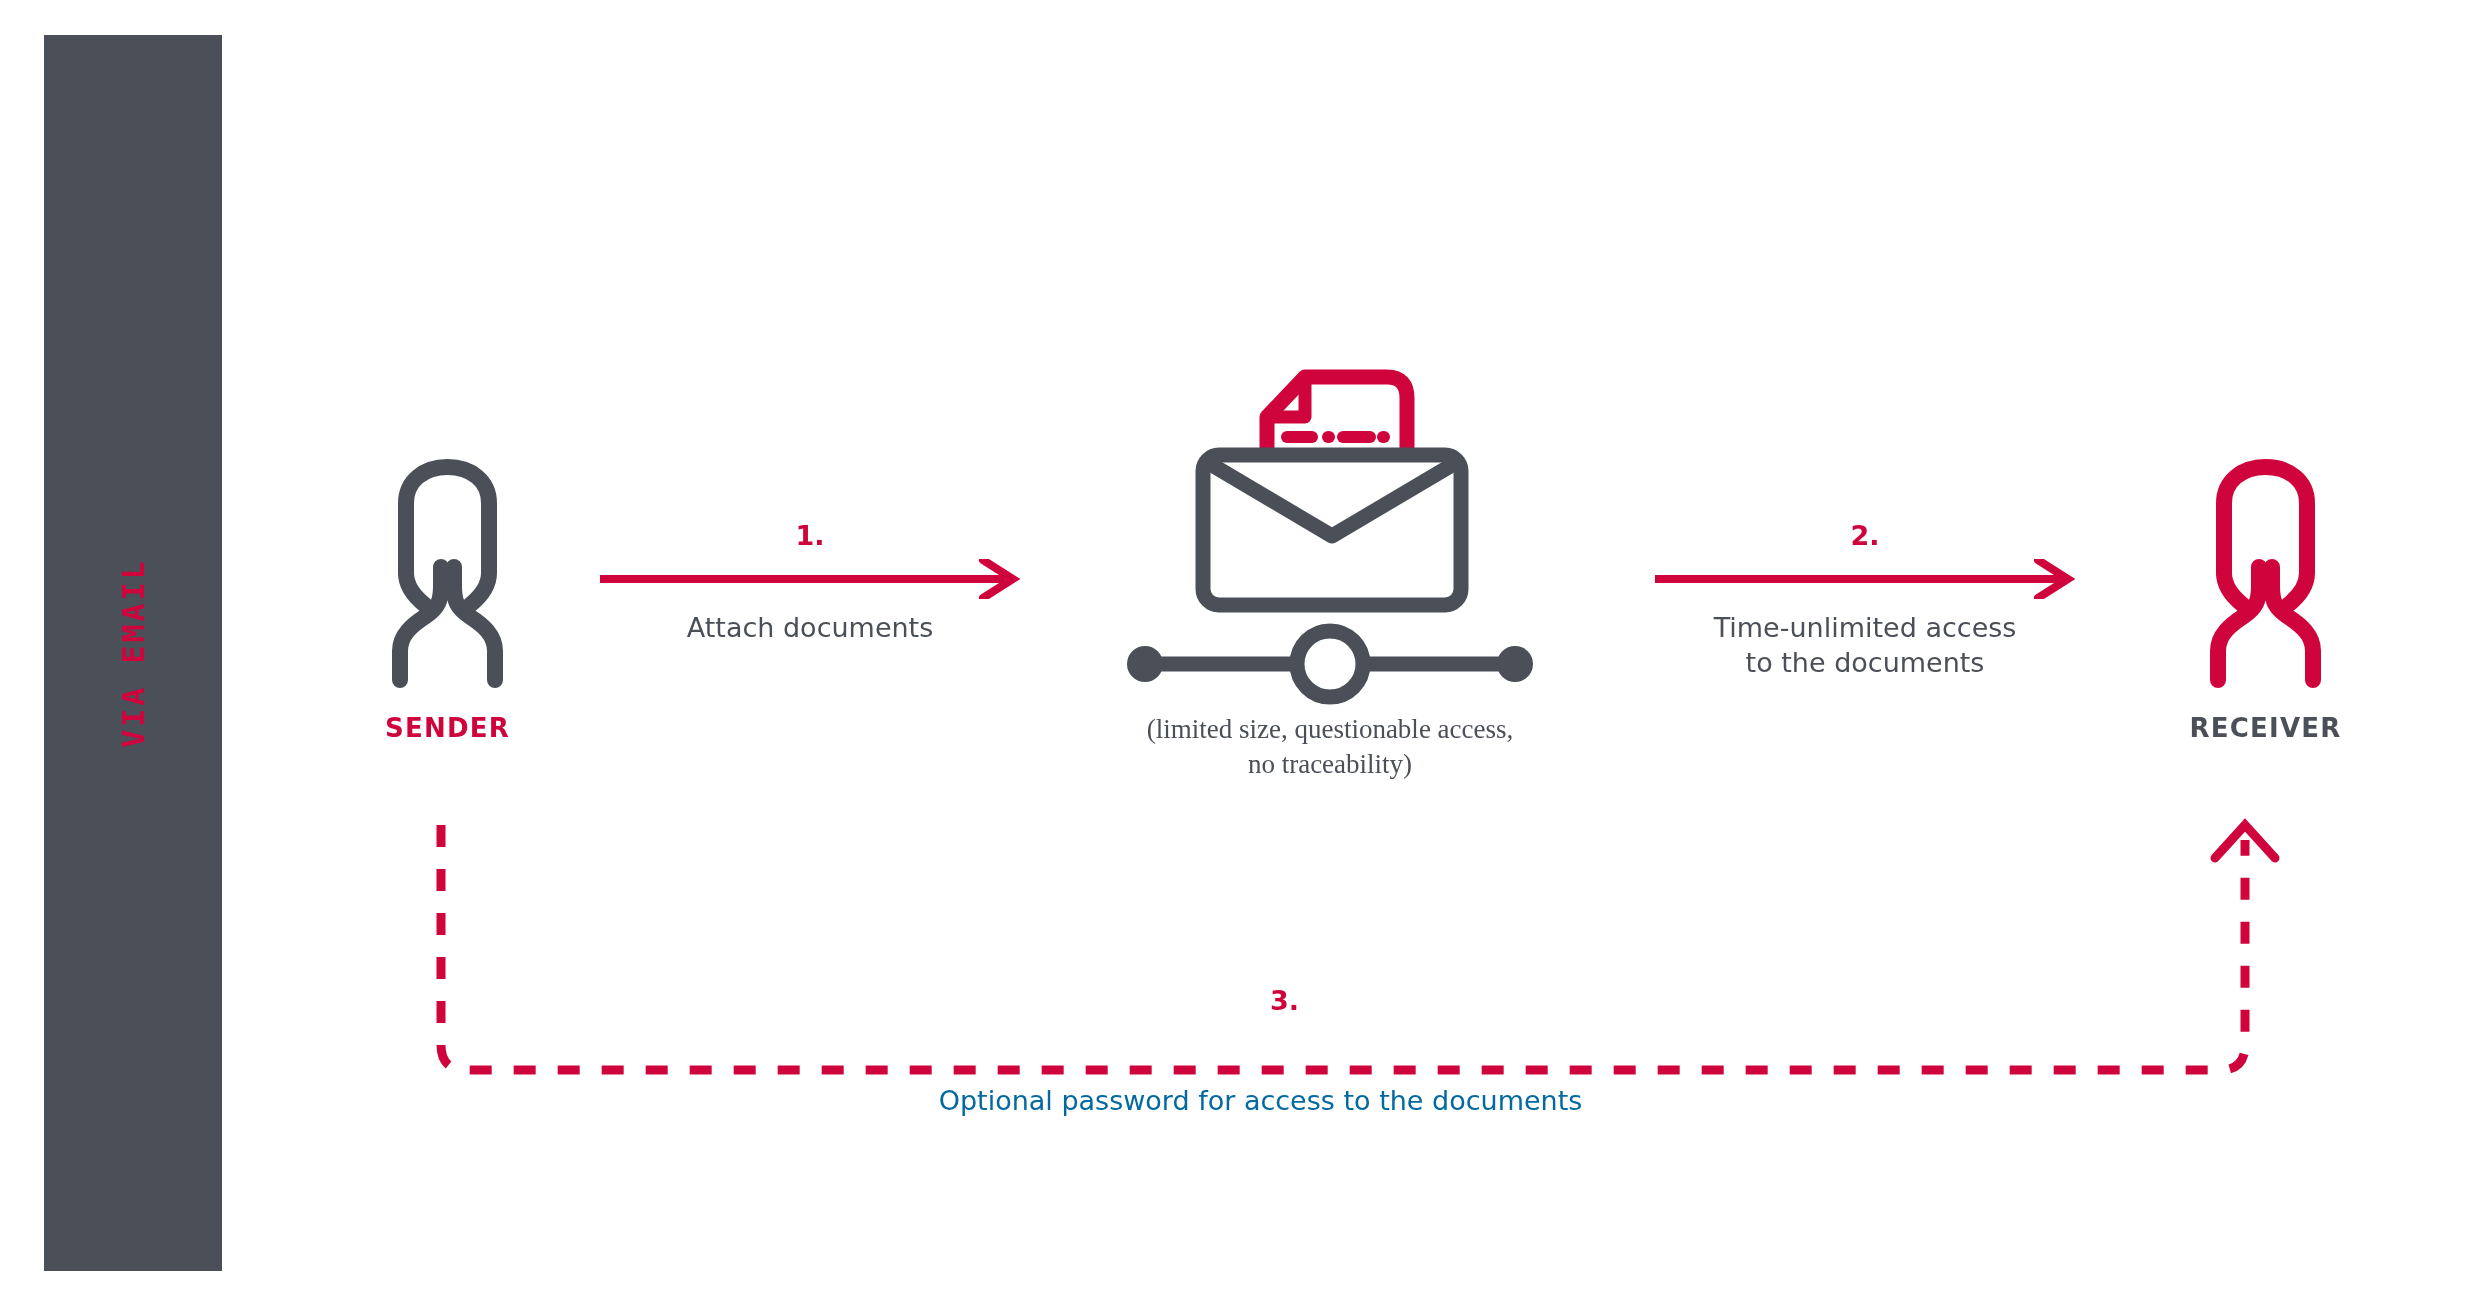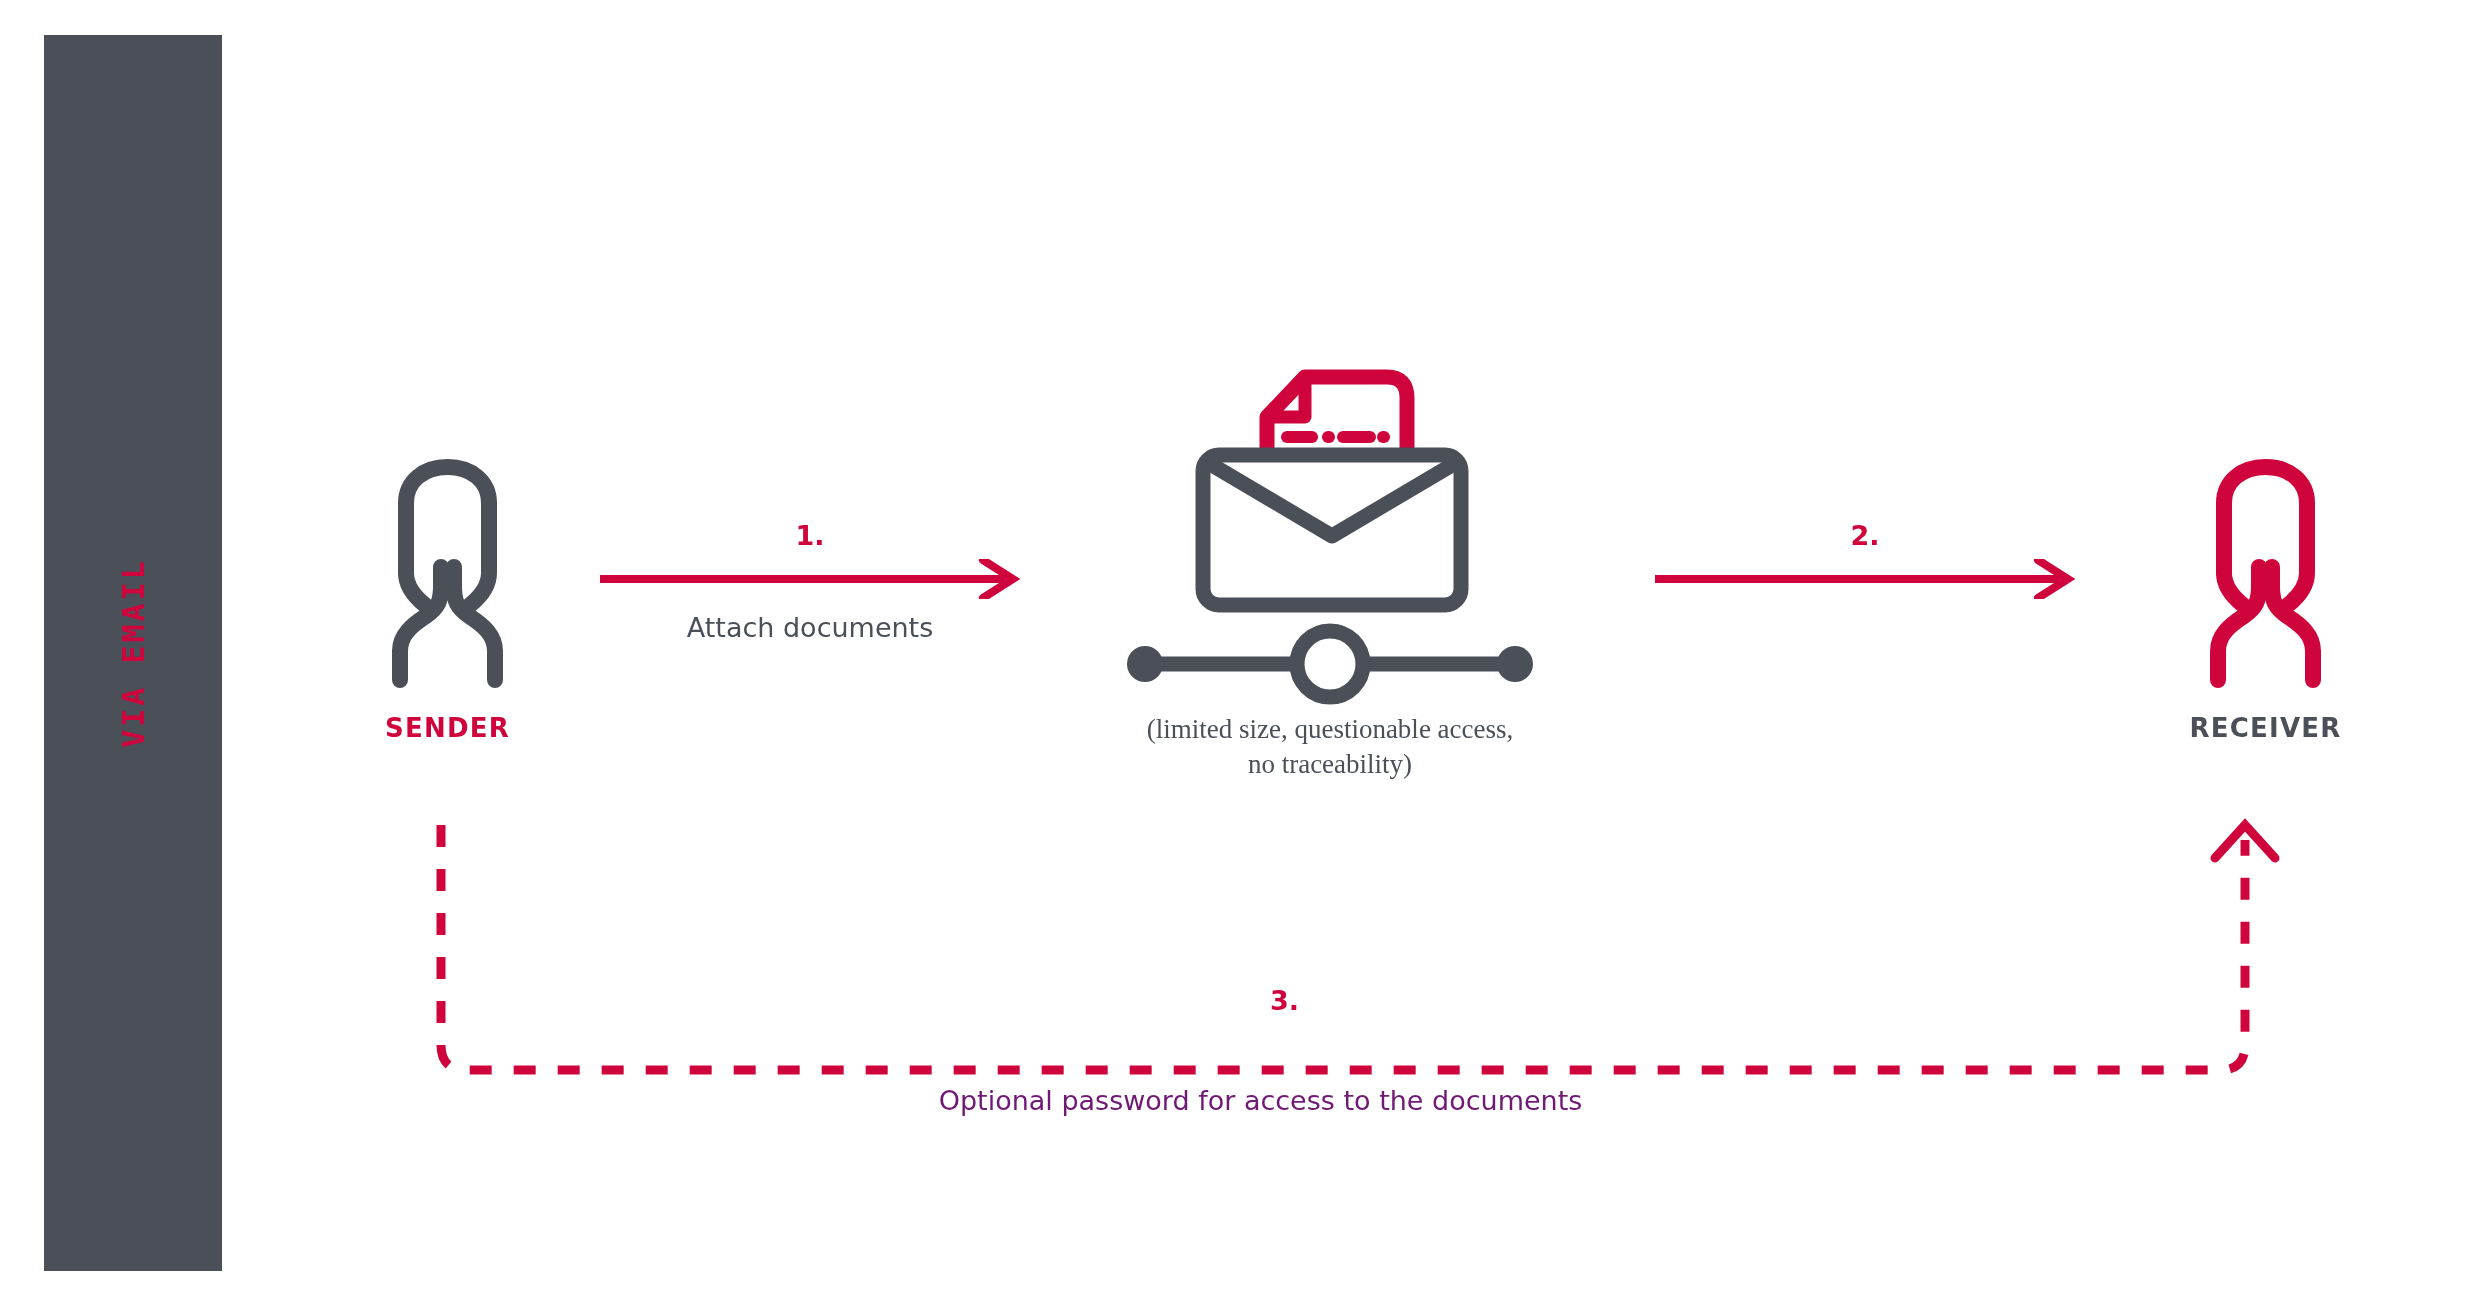--- a/index.html
+++ b/index.html
@@ -120,21 +120,21 @@
     color: #d0043c;
     font-size: 27px;
     font-weight: bold;
   }
   #flow3-text {
     position: absolute;
     left: 0;
     top: 1085px;
     width: 2481px;
     text-align: center;
-    color: #701a75;
+    color: #0369a1;
     font-size: 27px;
   }
   
   #flow3-text span {
     position: relative;
     left: 20px;
   }
 </style>
 </head>
 <body>
@@ -226,20 +226,22 @@
     </svg>
     <div class="flow-text">Attach documents</div>
   </div>
 
   <div class="flow" id="flow2">
     <div class="flow-num">2.</div>
     <svg class="flow-arrow" width="420" height="40" viewBox="0 0 420 40">
       <line x1="0" y1="20" x2="405" y2="20" stroke="#d0043c" stroke-width="8"></line>
       <polyline points="383,1 413,20 383,39" fill="none" stroke="#d0043c" stroke-width="8" stroke-linecap="round" stroke-linejoin="miter"></polyline>
     </svg>
+    <div class="flow-text">Time-unlimited access
+to the documents</div>
   </div>
 
   <svg id="flow3-path" width="1900" height="300" viewBox="0 0 1900 300">
     <path d="M41 25 L41 245 Q41 270 66 270
              L1820 270 Q1845 270 1845 245 L1845 40" fill="none" stroke="#d0043c" stroke-width="9" stroke-dasharray="22 22" stroke-linecap="butt"></path>
     <polyline points="1815,58 1845,25 1875,58" fill="none" stroke="#d0043c" stroke-width="9" stroke-linecap="round" stroke-linejoin="miter"></polyline>
   </svg>
 
   <div id="flow3-num">3.</div>
 

